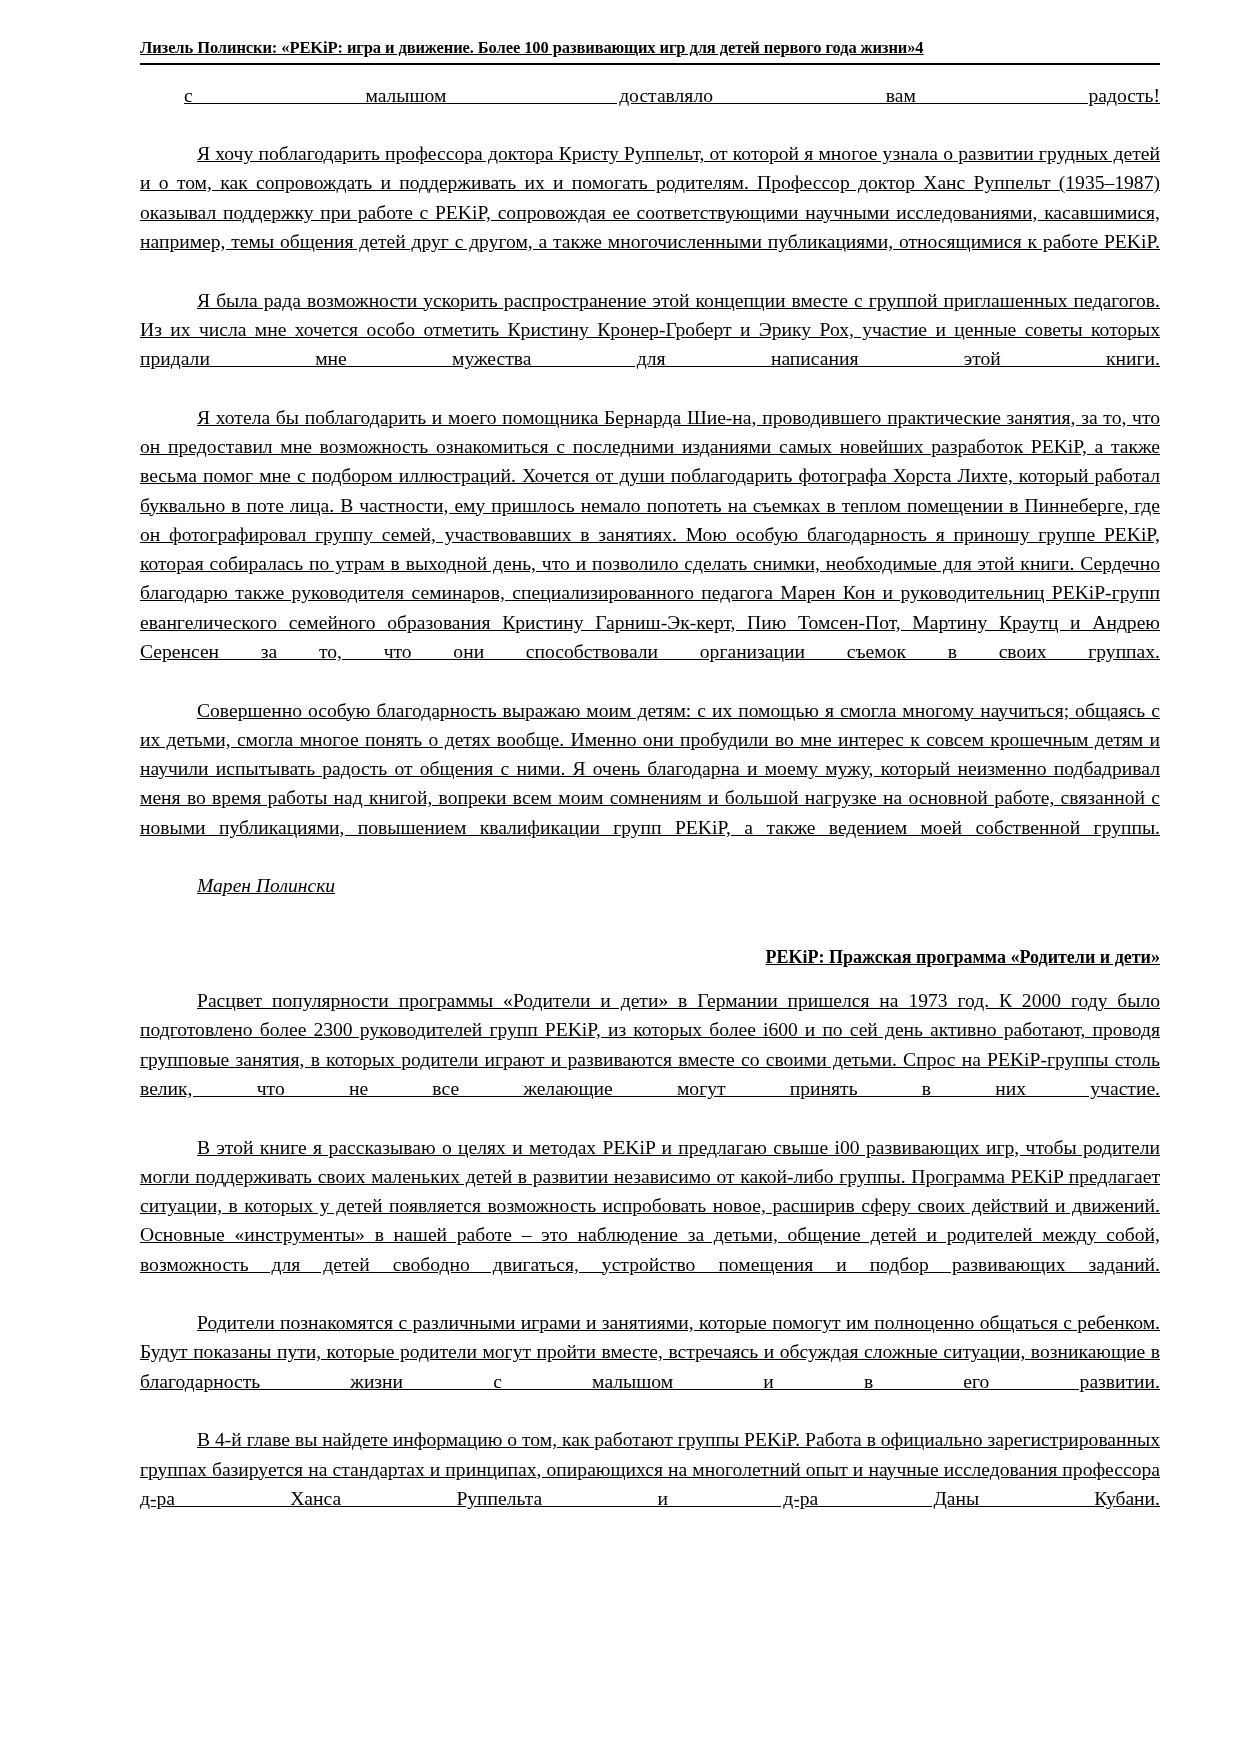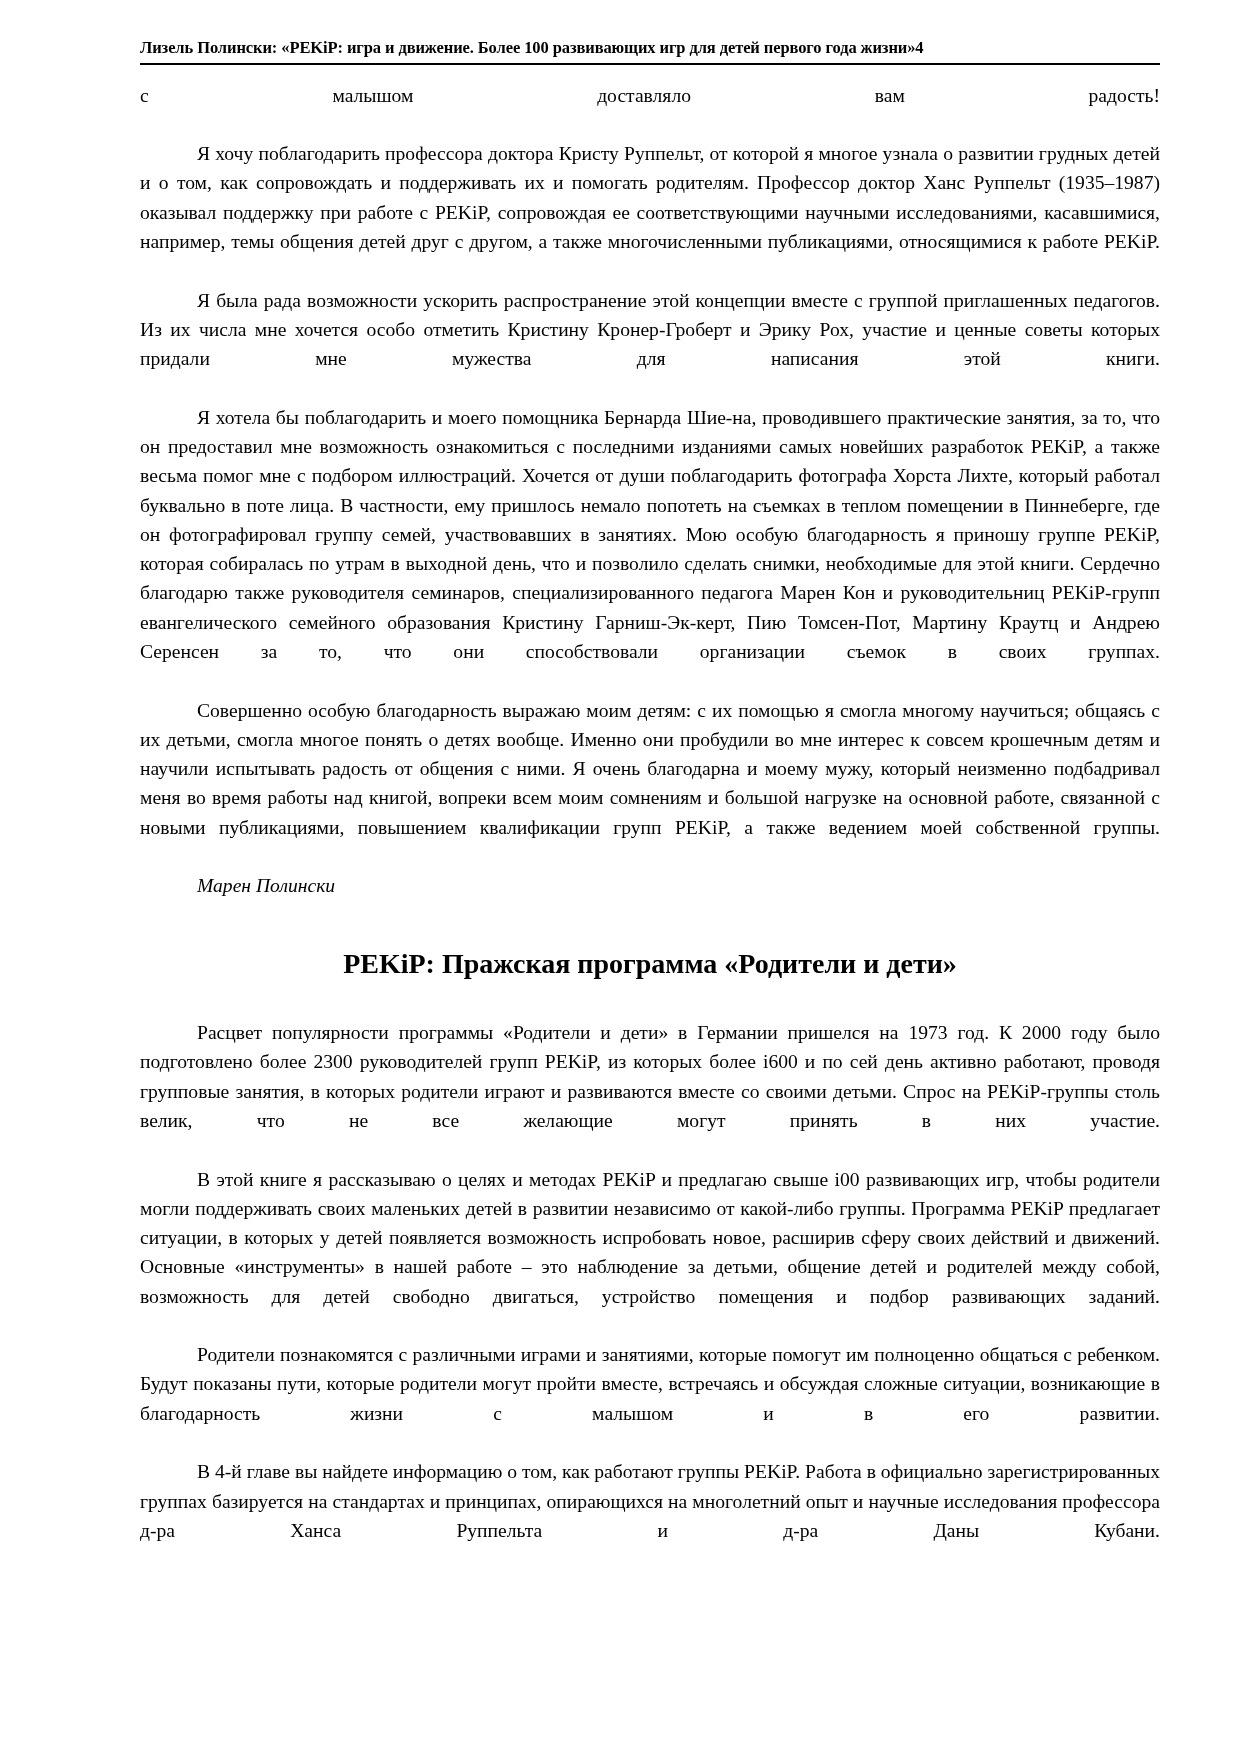--- a/index.html
+++ b/index.html
@@ -13,20 +13,21 @@
     font-family: "Liberation Serif", "DejaVu Serif", serif;
     color: #000000;
     overflow: hidden;
   }
   .page {
     position: relative;
     width: 1240px;
     height: 1708px;
     box-sizing: border-box;
     padding: 38px 80px 0 140px;
+    text-decoration: underline;
   }
   .running-head {
     font-size: 16.5px;
     font-weight: bold;
     line-height: 1.25;
     white-space: nowrap;
     overflow: hidden;
     letter-spacing: -0.1px;
     padding-bottom: 4px;
     border-bottom: 2.5px solid #000;
@@ -40,31 +41,32 @@
   }
   p {
     margin: 0;
     text-indent: 0;
   }
   p.ind {
     text-indent: 57px;
   }
   p.cont {
     text-indent: 0;
+    margin-left: 44px;
   }
   .sig {
     text-indent: 57px;
     font-style: italic;
     margin-top: 0;
   }
   h2.section-heading {
-    text-align: center;
-    font-size: 28px;
+    text-align: right;
+    font-size: 18px;
     font-weight: bold;
-    margin: 46px 0 38px 0;
+    margin: 46px 0 18px 0;
     line-height: 1.2;
   }
   
   p::after {
     content: "";
     display: inline-block;
     width: 100%;
   }
   p.noafter::after { content: none; display: none; }
 </style>

